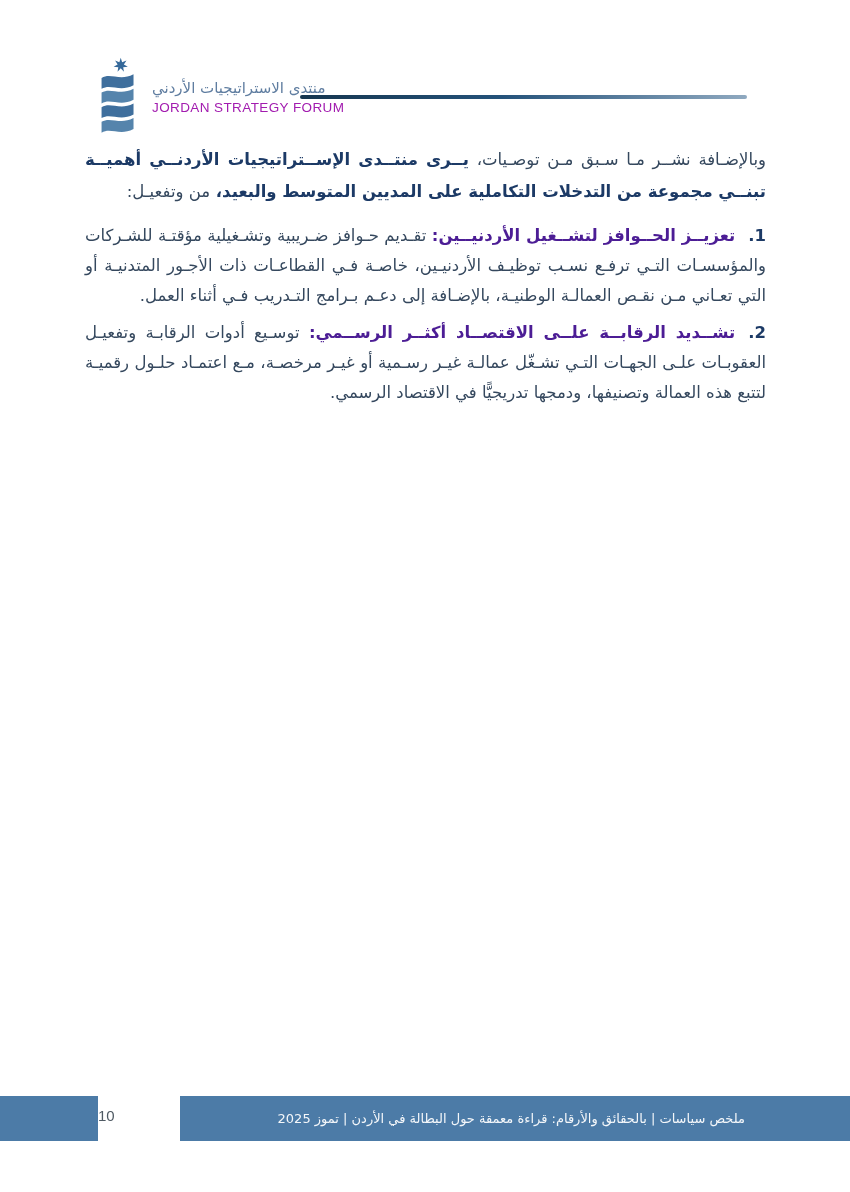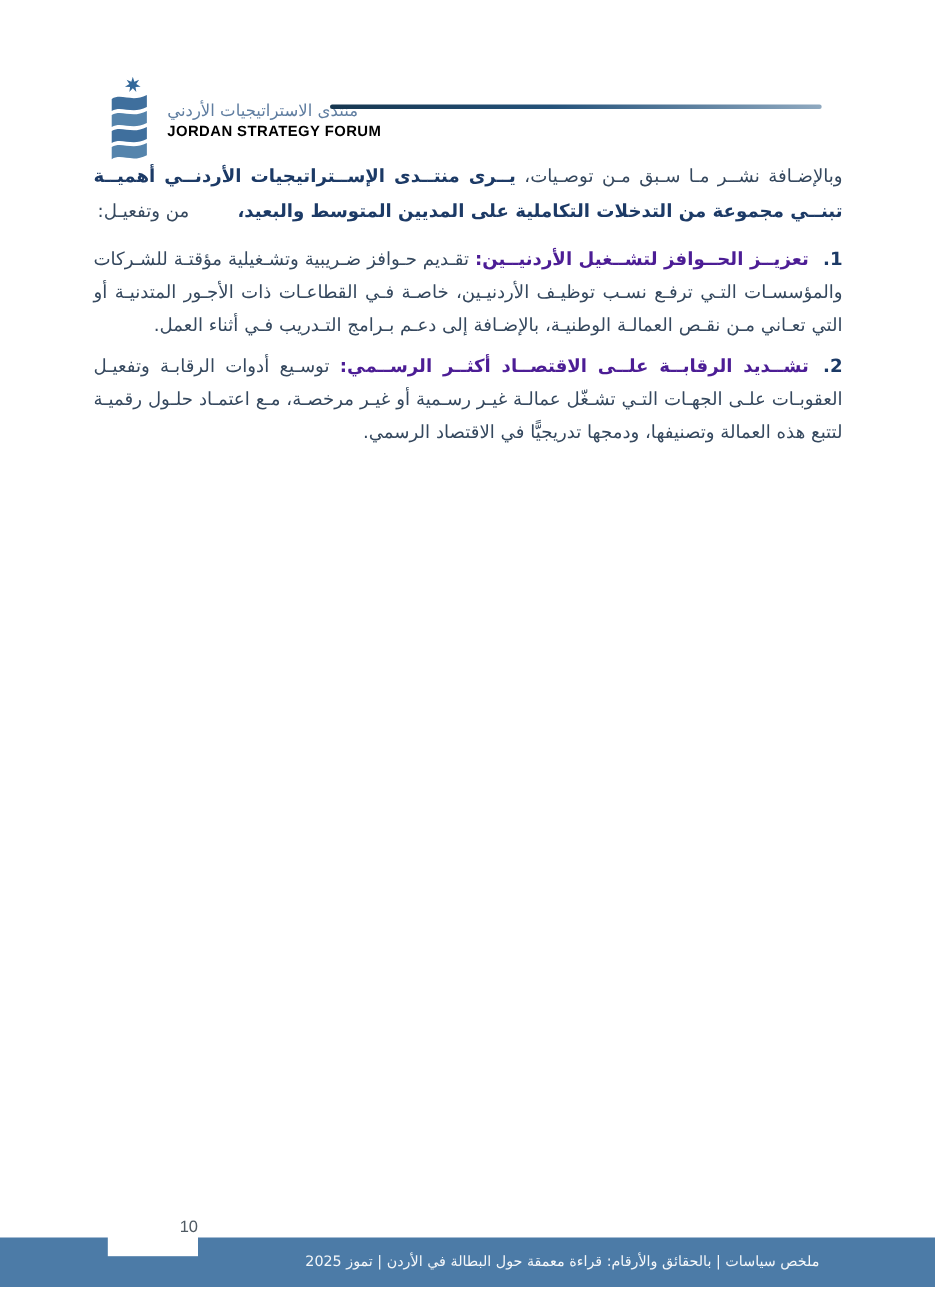--- a/index.html
+++ b/index.html
@@ -7,72 +7,71 @@
     position:relative;
     width:850px;height:1192px;
     margin:0 auto;
     background:#ffffff;
     overflow:hidden;
     font-family:"DejaVu Sans", sans-serif;
   }
 
   
   .logo{
-    position:absolute;top:68px;left:95px;
+    position:absolute;top:56px;left:95px;
     display:flex;align-items:center;gap:11px;justify-content:center;
   }
   .flag-icon{width:46px;height:84px;flex:0 0 auto;}
   .logo-text{display:flex;flex-direction:column;justify-content:center;}
   .logo-ar{
     font-size:15px;color:#5f7da0;direction:rtl;
     text-align:left;line-height:20px;
   }
   .logo-en{
     font-family:"Liberation Sans", sans-serif;
-    font-size:13.5px;color:#000000;letter-spacing:0.4px;
-    line-height:20px;font-weight:700;
+    font-size:13.5px;color:#a21caf;letter-spacing:0.4px;
+    line-height:20px;font-weight:400;
   }
   .header-rule{
     position:absolute;top:95px;left:300px;width:447px;height:4px;
     background:linear-gradient(90deg,#16364f 0%,#24527a 45%,#8fa9c0 100%);
     border-radius:2px;
   }
 
   
   .content{
     position:absolute;top:144px;left:85px;width:681px;
     direction:rtl;
     text-align:justify;
     color:#35485e;
     font-size:16.5px;
     line-height:30px;
   }
   .intro{margin:0 0 13px 0;line-height:32px;}
-  .intro .bold{font-weight:700;color:#1c3a66;margin-left:38px;}
+  .intro .bold{font-weight:700;color:#1c3a66;}
   .list{margin:0;}
   .item{margin:0 0 7px 0;}
   .item .num{font-weight:700;color:#1c3a66;margin-left:13px;}
   .item .heading{font-weight:700;color:#4c1d95;}
 
   
   .footer-bar{
     position:absolute;left:0;right:0;top:1096px;height:45px;
     background:#4c7ba7;
-    margin-top:29px;
   }
   .footer-text{
     position:absolute;right:105px;top:0;height:45px;
     display:flex;align-items:center;
     direction:rtl;
     color:#f4f7fa;font-size:13px;
   }
   .page-number-box{
     position:absolute;left:98px;top:1088px;width:82px;height:54px;
     background:#ffffff;
-    display:flex;align-items:center;justify-content:flex-end;
+    display:flex;align-items:center;justify-content:flex-start;
     color:#4f5a63;font-size:15px;
     font-family:"Liberation Sans", sans-serif;
   }
 </style>
 </head>
 <body>
 
 <div class="page">
 
   <div class="logo">

